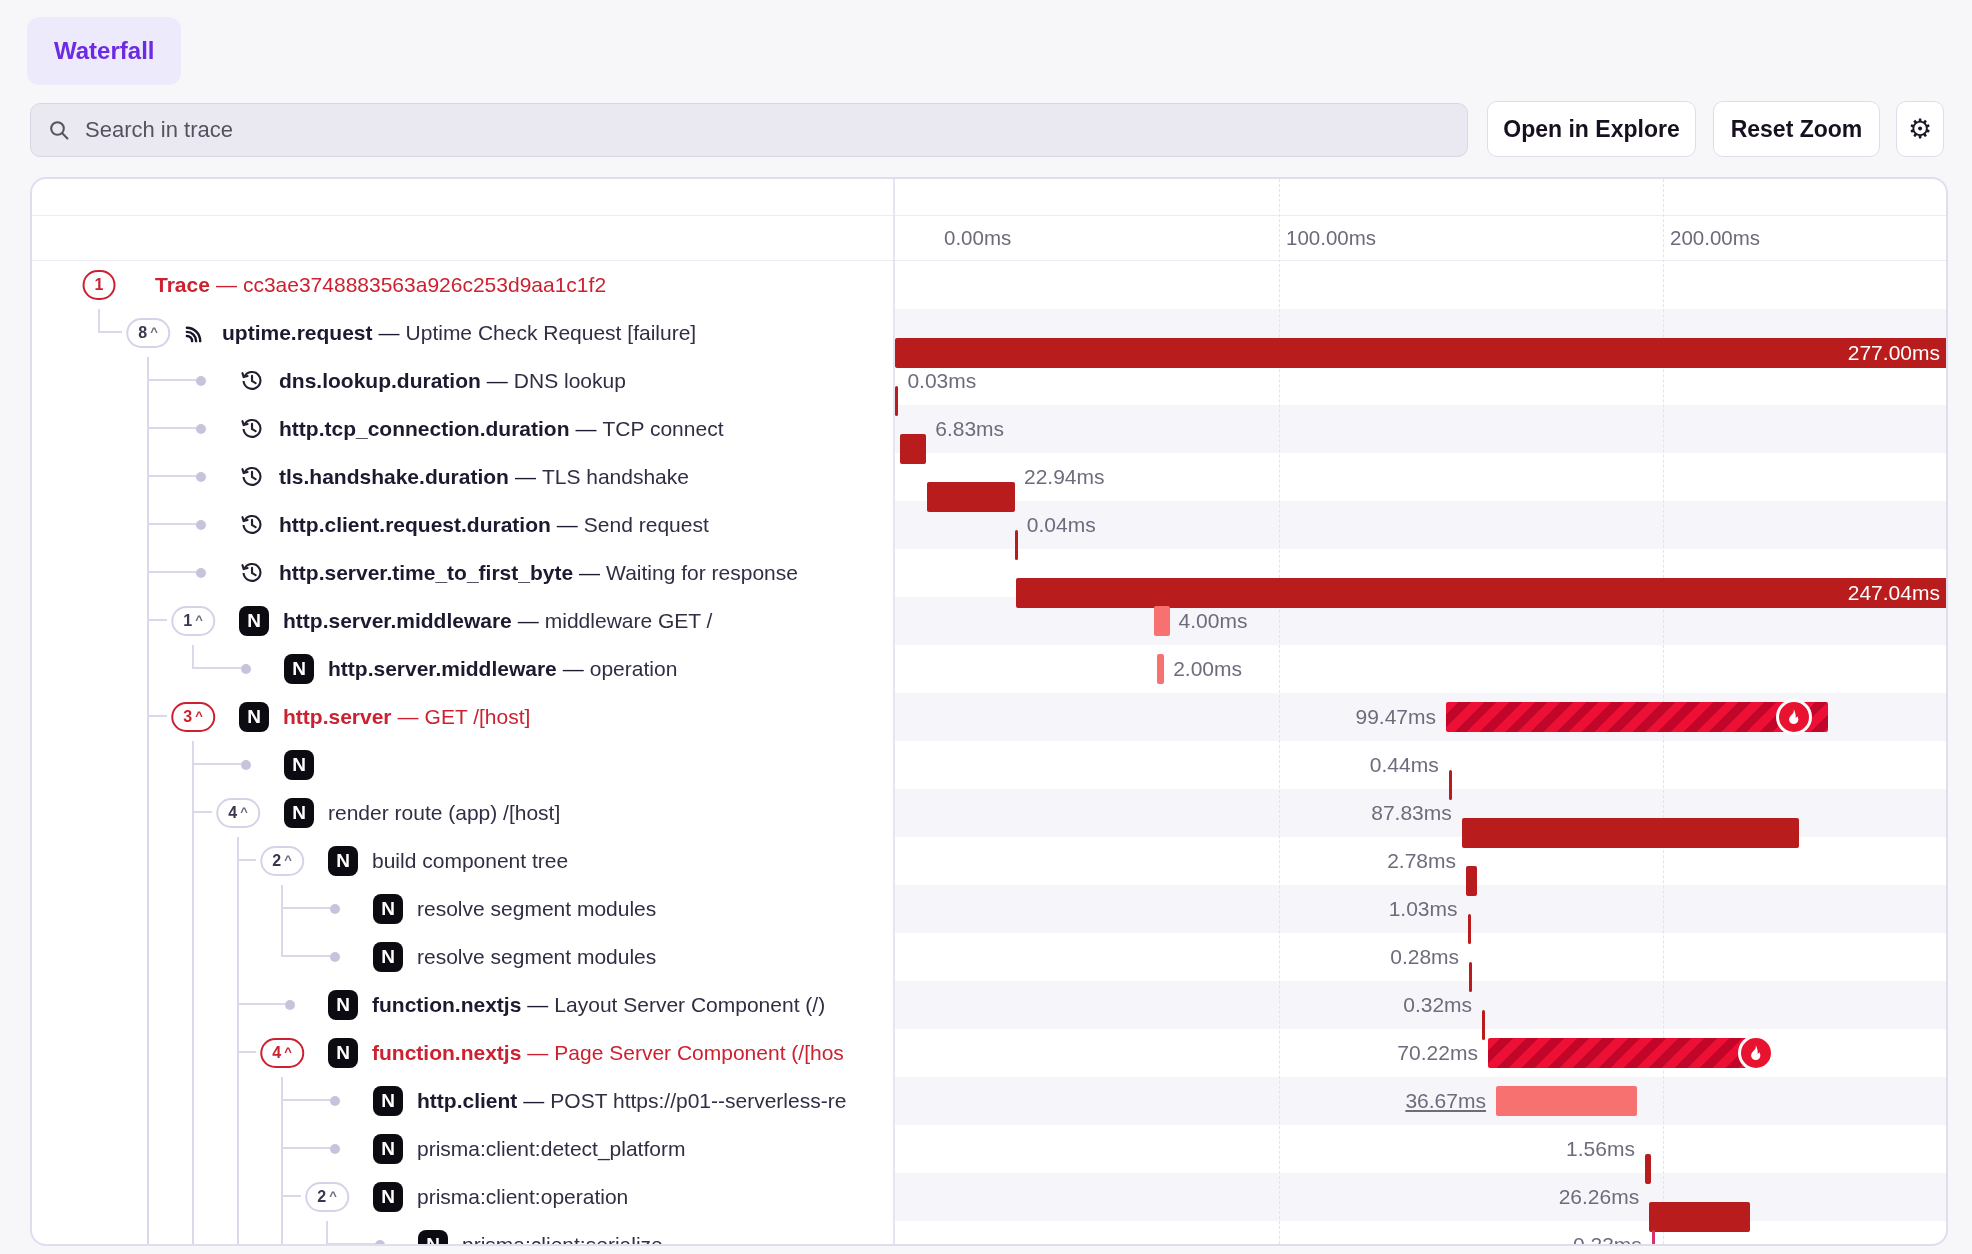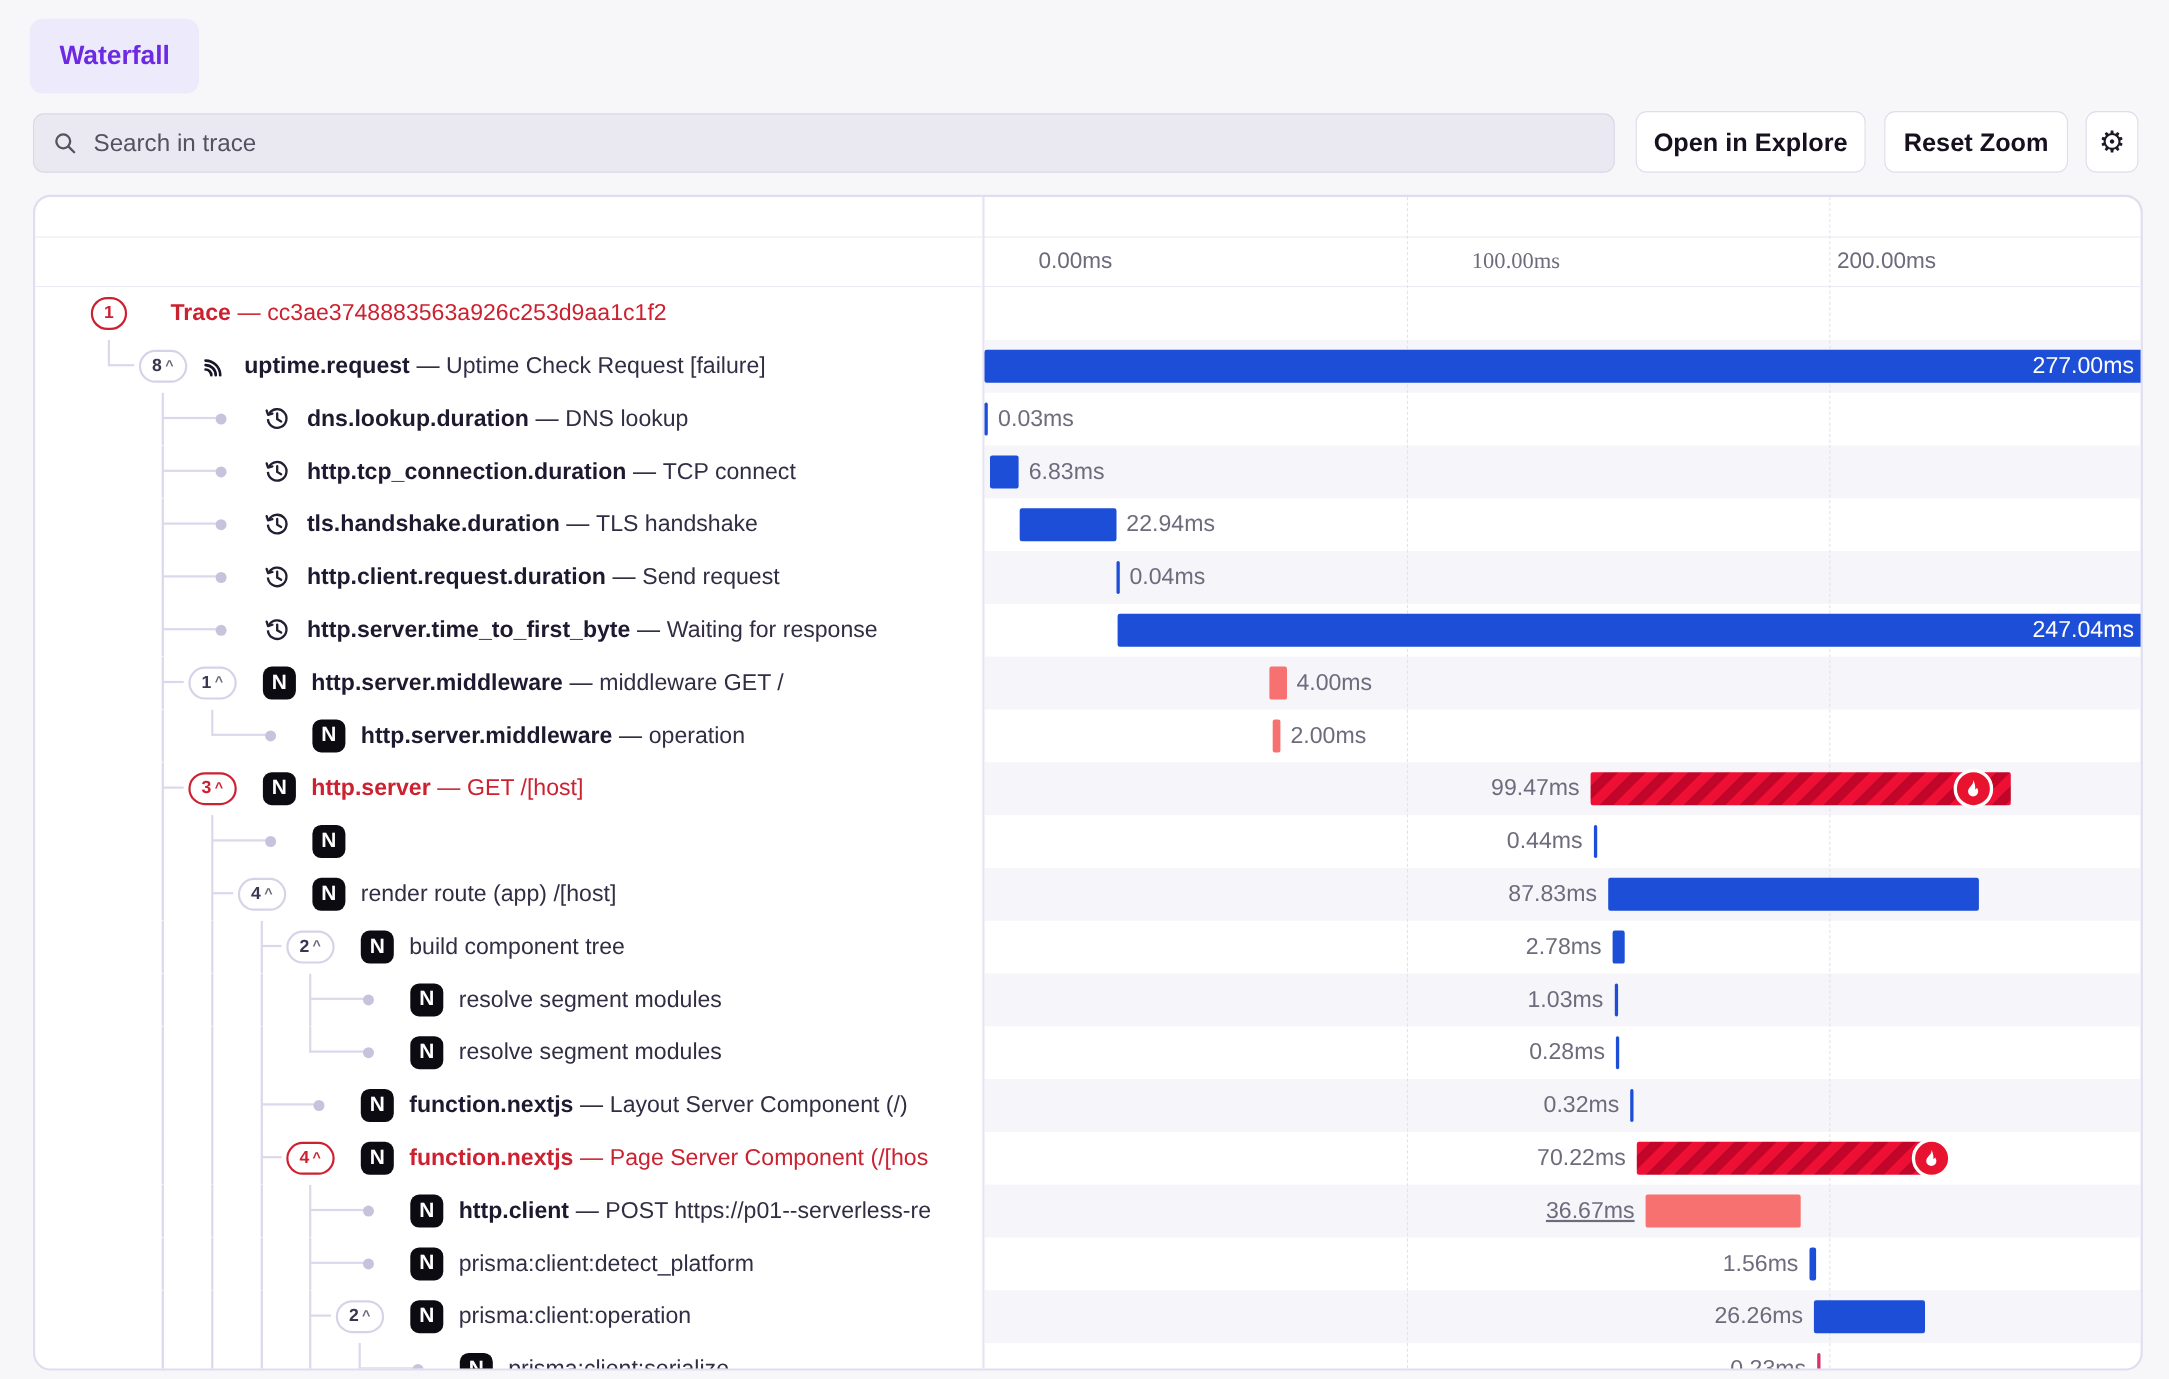--- a/index.html
+++ b/index.html
@@ -50,21 +50,21 @@
   .nexticon{position:absolute;top:9px;width:30px;height:30px;border-radius:8px;background:#0d0b12;color:#fff;
         display:flex;align-items:center;justify-content:center;font-weight:700;font-size:19px;z-index:2;font-style:normal;}
   .svgicon{position:absolute;top:11px;z-index:2;}
   .rowlabel{position:absolute;top:0;line-height:48px;font-size:21px;white-space:nowrap;color:#332d44;z-index:2;}
   .rowlabel .op{font-weight:700;color:#1f1930;}
   .rowlabel .dash{color:#1f1930;padding:0 6px;}
   .row.err .rowlabel, .row.err .rowlabel .op, .row.err .rowlabel .dash{color:#cc2130;}
 
   
   .bar{position:absolute;top:9px;height:30px;border-radius:2px;z-index:2;}
-  .bar.magenta{background:#1d4ed8;}
+  .bar.magenta{background:#b91c1c;margin-top:20px;}
   .bar.salmon{background:#f6716f;}
   .bar.pink{background:#d6336c;}
   .bar.stripes{background:repeating-linear-gradient(135deg,#ee0f34 0 9px,#c2062a 9px 18px);}
   .bar .inlabel{position:absolute;right:10px;top:0;line-height:30px;color:#fff;font-size:21px;}
   .durlabel{position:absolute;top:0;line-height:48px;font-size:21px;color:#6e6b7c;white-space:nowrap;z-index:2;}
   .durlabel.before{transform:translateX(-100%);}
   .fire{position:absolute;width:36px;height:36px;top:-3px;border-radius:50%;background:#e8132f;border:3px solid #fff;
         box-sizing:border-box;display:flex;align-items:center;justify-content:center;z-index:4;}
 </style>
 </head>
@@ -93,21 +93,21 @@
     <span>Reset Zoom</span>
   </div>
   <div class="btn gear">
     <span>⚙</span>
   </div>
 
   <div class="panel">
     <div class="minimap"></div>
     <div class="axisrow" id="axisrow">
         <span class="tick" style="left: 912px;">0.00ms</span>
-        <span class="tick" style="left: 1306px; font-family: Liberation Serif, serif;">100.00ms</span>
+        <span class="tick" style="left: 1254px;">100.00ms</span>
         <span class="tick" style="left: 1638px;">200.00ms</span>
       </div>
     <div class="rows" id="rows">
         <div class="row err">
           <div class="row-left">
             <div class="pill error" style="left: 67px;">
               <span>1</span>
             </div>
             <div class="rowlabel" style="left: 123px;"><span class="op">Trace</span><span class="dash">—</span><span>cc3ae3748883563a926c253d9aa1c1f2</span></div>
           </div>

